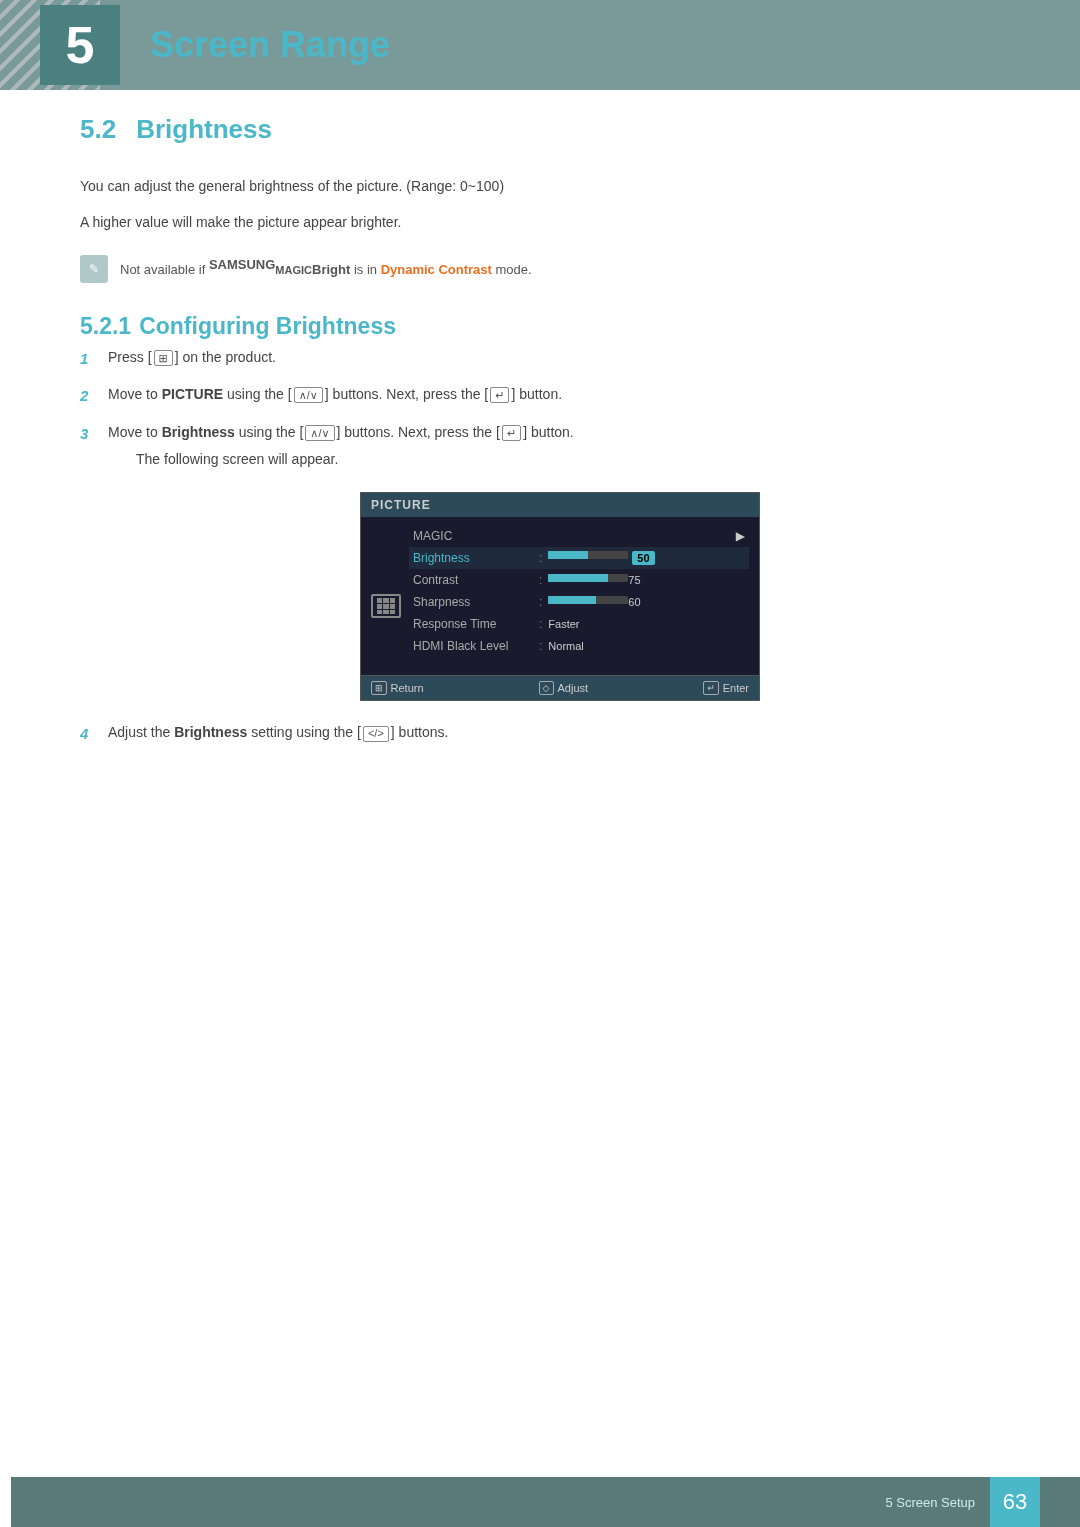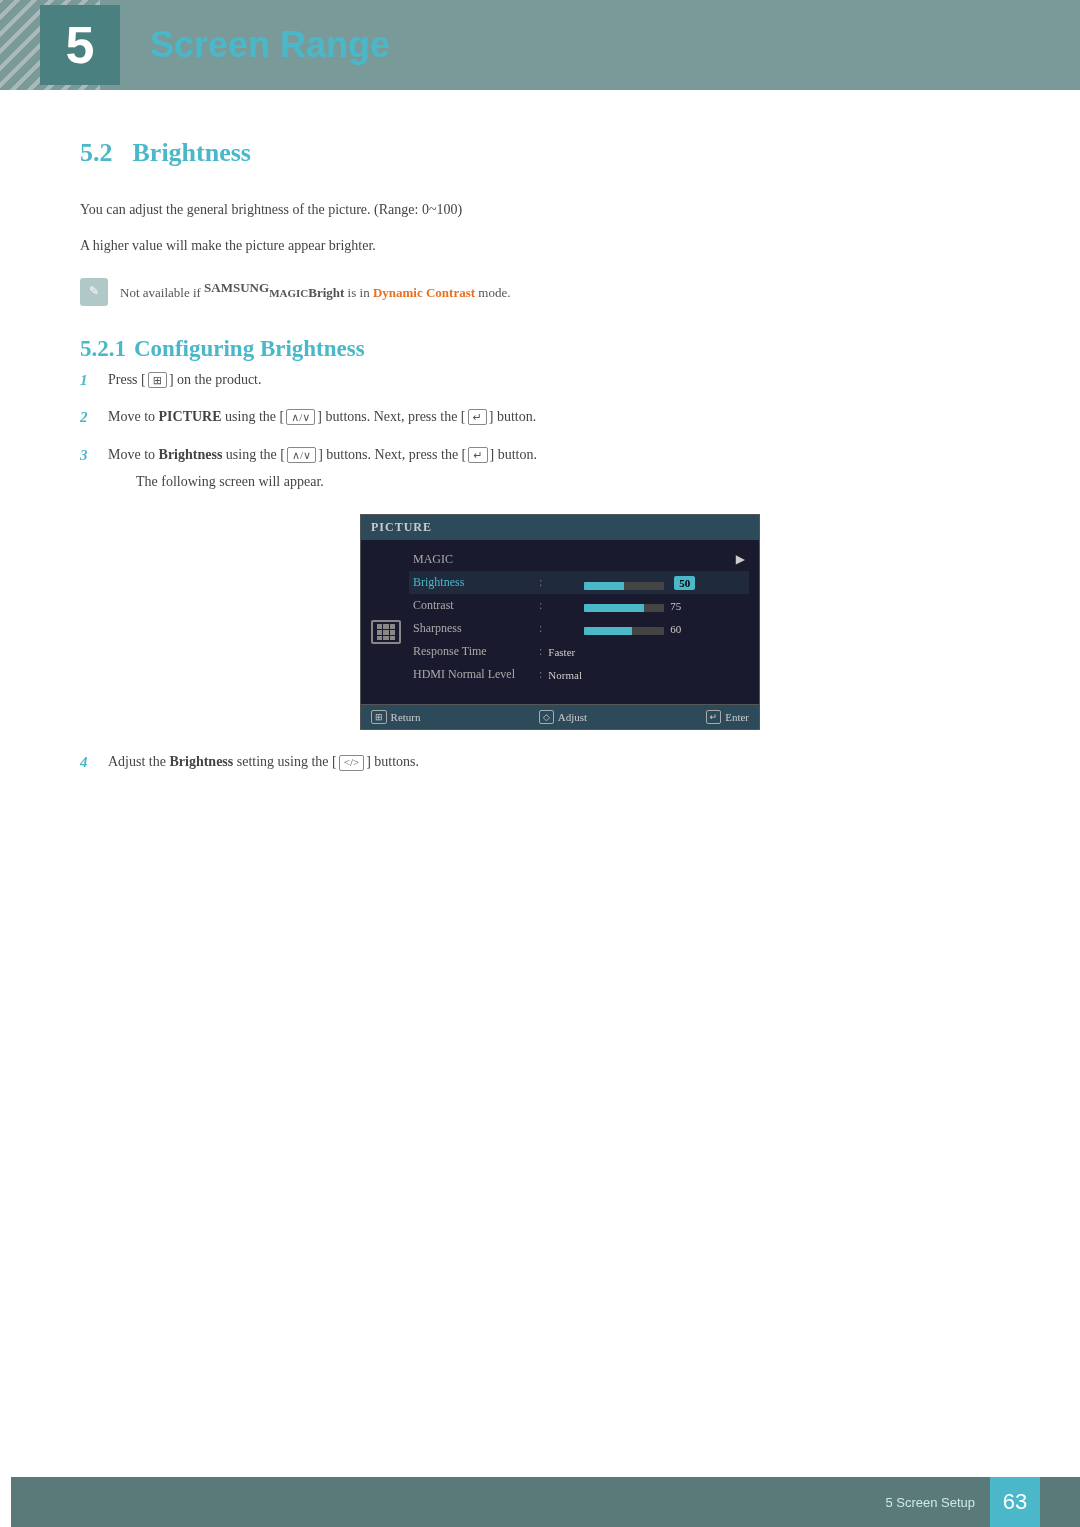--- a/index.html
+++ b/index.html
@@ -51,22 +51,21 @@
       font-size: 36px;
       font-weight: bold;
       color: #4ab8c8;
       margin-left: 30px;
       position: relative;
       z-index: 2;
     }
 
     
     .content {
-      padding: 48px 80px 80px 80px;
-      font-family: Liberation Serif, serif;
+      padding: 24px 80px 80px 80px;
     }
 
     .section-title {
       font-size: 26px;
       font-weight: bold;
       color: #4ab8c8;
       margin-bottom: 30px;
     }
     .section-number {
       margin-right: 20px;
@@ -241,23 +240,21 @@
     .osd-item-sep {
       color: #777;
       margin: 0 6px;
     }
     .osd-item-value {
       color: #ccc;
       font-size: 11px;
     }
     .osd-bar-container {
       display: flex;
-      align-items: flex-end;
-      gap: 6px;
-      margin-left: 36px;
+      align-items: flex-start;
     }
     .osd-bar {
       width: 80px;
       height: 8px;
       background: #444;
       border-radius: 1px;
       overflow: hidden;
     }
     .osd-bar-fill {
       height: 100%;
@@ -471,21 +468,21 @@
             </div>
           </div>
 
           <div class="osd-item">
             <span class="osd-item-label">Response Time</span>
             <span class="osd-item-sep">:</span>
             <span class="osd-item-value">Faster</span>
           </div>
 
           <div class="osd-item">
-            <span class="osd-item-label">HDMI Normal Level</span>
+            <span class="osd-item-label">HDMI Black Level</span>
             <span class="osd-item-sep">:</span>
             <span class="osd-item-value">Normal</span>
           </div>
 
           <div style="height:10px;"></div>
         </div>
       </div>
 
       <div class="osd-footer">
         <div class="osd-footer-item">

